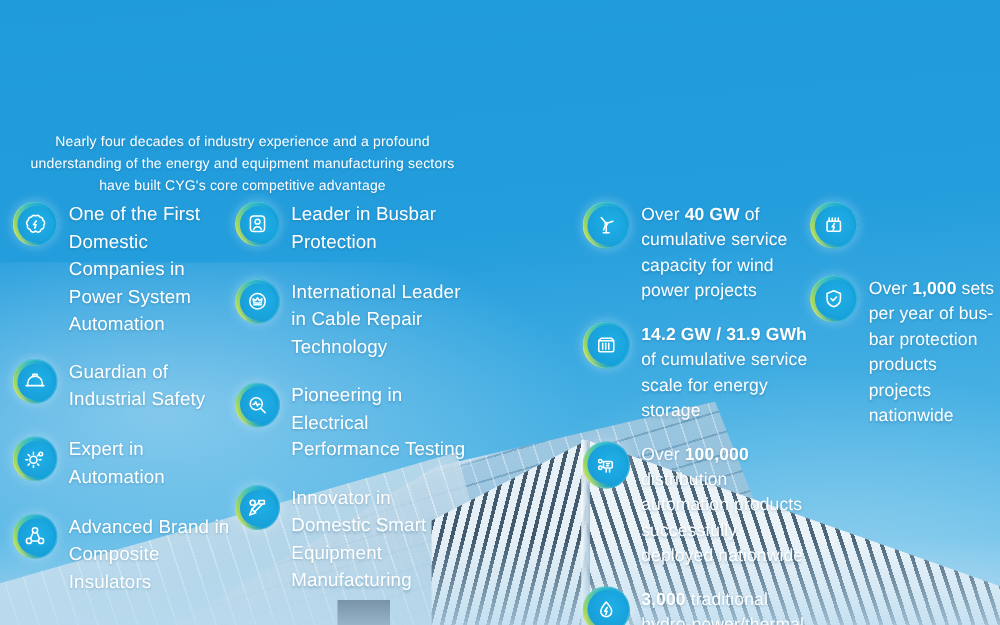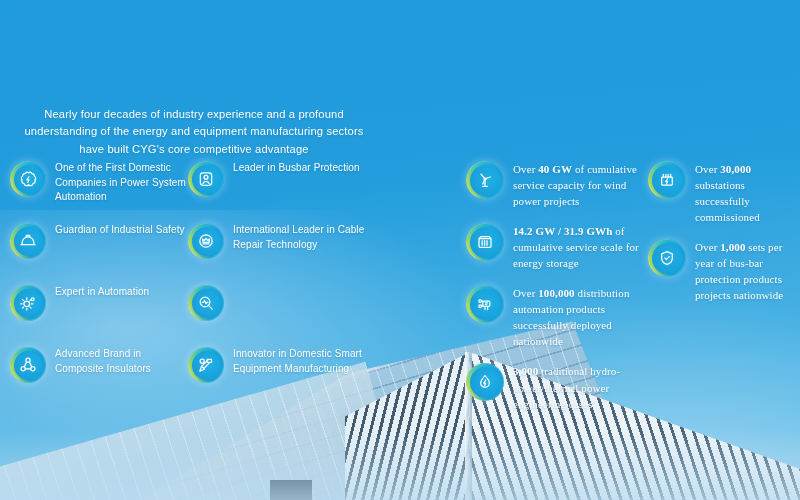--- a/index.html
+++ b/index.html
@@ -168,27 +168,27 @@
     fill:none;
     stroke:#ffffff;
     stroke-width:1.5;
     stroke-linecap:round;
     stroke-linejoin:round;
   }
   .ic.big { width:38px; height:38px; }
 
   .txt {
     color:#ffffff;
-    font-size:10px;
+    font-size:15px;
     line-height:1.46;
     padding-top:1px;
     letter-spacing:.1px;
     text-shadow:0 1px 2px rgba(20,80,120,.3);
   }
-  .col-3 .txt, .col-4 .txt { font-size:11px;font-family:Liberation Serif, serif; }
+  .col-3 .txt, .col-4 .txt { font-size:14px; }
   .txt b { font-weight:bold; }
 </style>
 </head>
 <body>
 
 <div id="stage">
 
   <div class="sky-glow"></div>
   <div class="sky-glow2"></div>
 
@@ -287,20 +287,21 @@
         </div>
 
         <div class="item">
           <span class="ic">
             <svg viewBox="0 0 24 24">
                 <circle cx="10.8" cy="10.8" r="5.8"></circle>
                 <path d="M15.2 15.2 19.4 19.4"></path>
                 <path d="M7.6 11.2h1.5l1.2-2.4 1.6 4 1-1.6h1.4"></path>
               </svg>
           </span>
+          <span class="txt">Pioneering in Electrical Performance Testing</span>
         </div>
 
         <div class="item">
           <span class="ic">
             <svg viewBox="0 0 24 24">
                 <circle cx="7.4" cy="7.4" r="2.4"></circle>
                 <path d="M13.2 5.3h5.4v3.4h-5.4z"></path>
                 <path d="M16.6 8.9 9.3 16.2l-2.6-2.6 7.3-7.3"></path>
                 <path d="M6.7 13.6 4.6 19.3l5.6-2.2"></path>
               </svg>
@@ -366,21 +367,20 @@
 
 
         <div class="item">
           <span class="ic big">
             <svg viewBox="0 0 24 24">
                 <rect x="5.6" y="8.4" width="12.8" height="9.6" rx="1"></rect>
                 <path d="M7.6 8.4V5.2M10.6 8.4V5.2M13.4 8.4V5.2M16.4 8.4V5.2"></path>
                 <path d="M12.7 10.6l-2.2 3.3h2.1l-1.2 2.9"></path>
               </svg>
           </span>
-          <span class="txt"><span>Over </span><b>30,000</b><span> substations successfully commissioned</span></span>
         </div>
 
         <div class="item">
           <span class="ic big">
             <svg viewBox="0 0 24 24">
                 <path d="M12 4.4 5.6 7v5.1c0 3.7 2.6 6.6 6.4 7.5 3.8-.9 6.4-3.8 6.4-7.5V7z"></path>
                 <path d="M9.4 11.9l1.9 2 3.3-3.6"></path>
               </svg>
           </span>
           <span class="txt"><span>Over </span><b>1,000</b><span> sets per year of bus-bar protection products projects nationwide</span></span>

